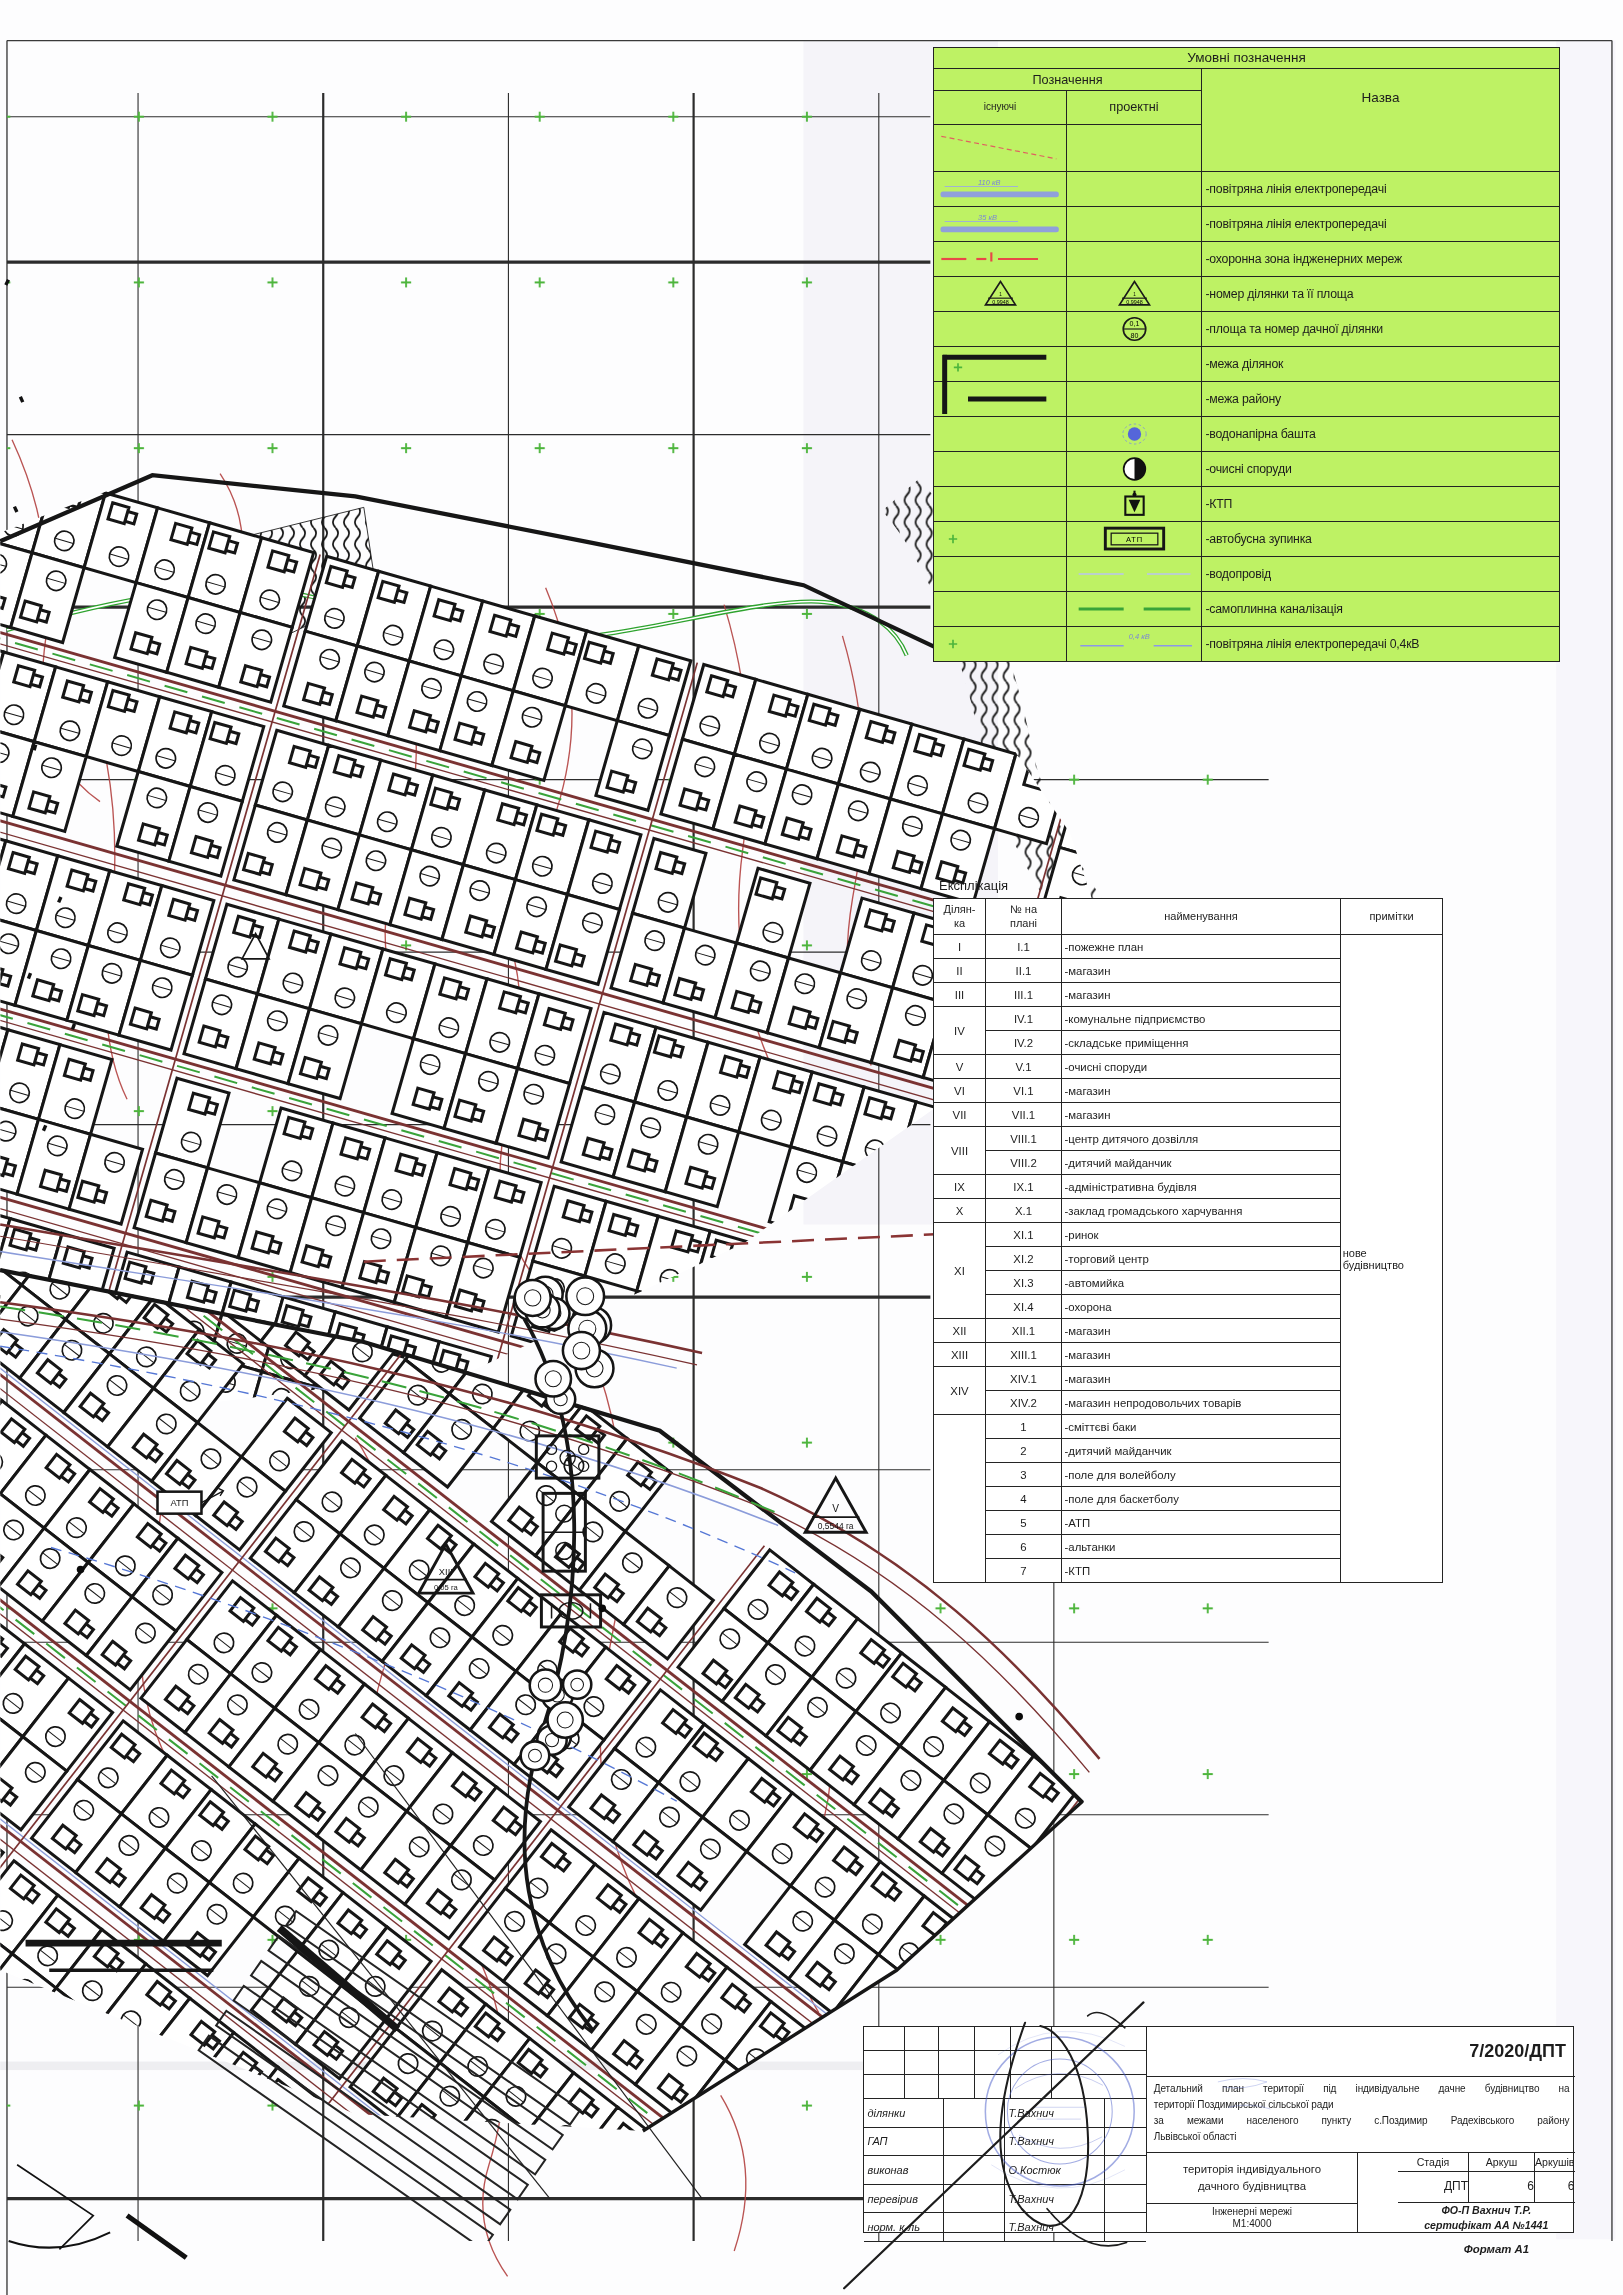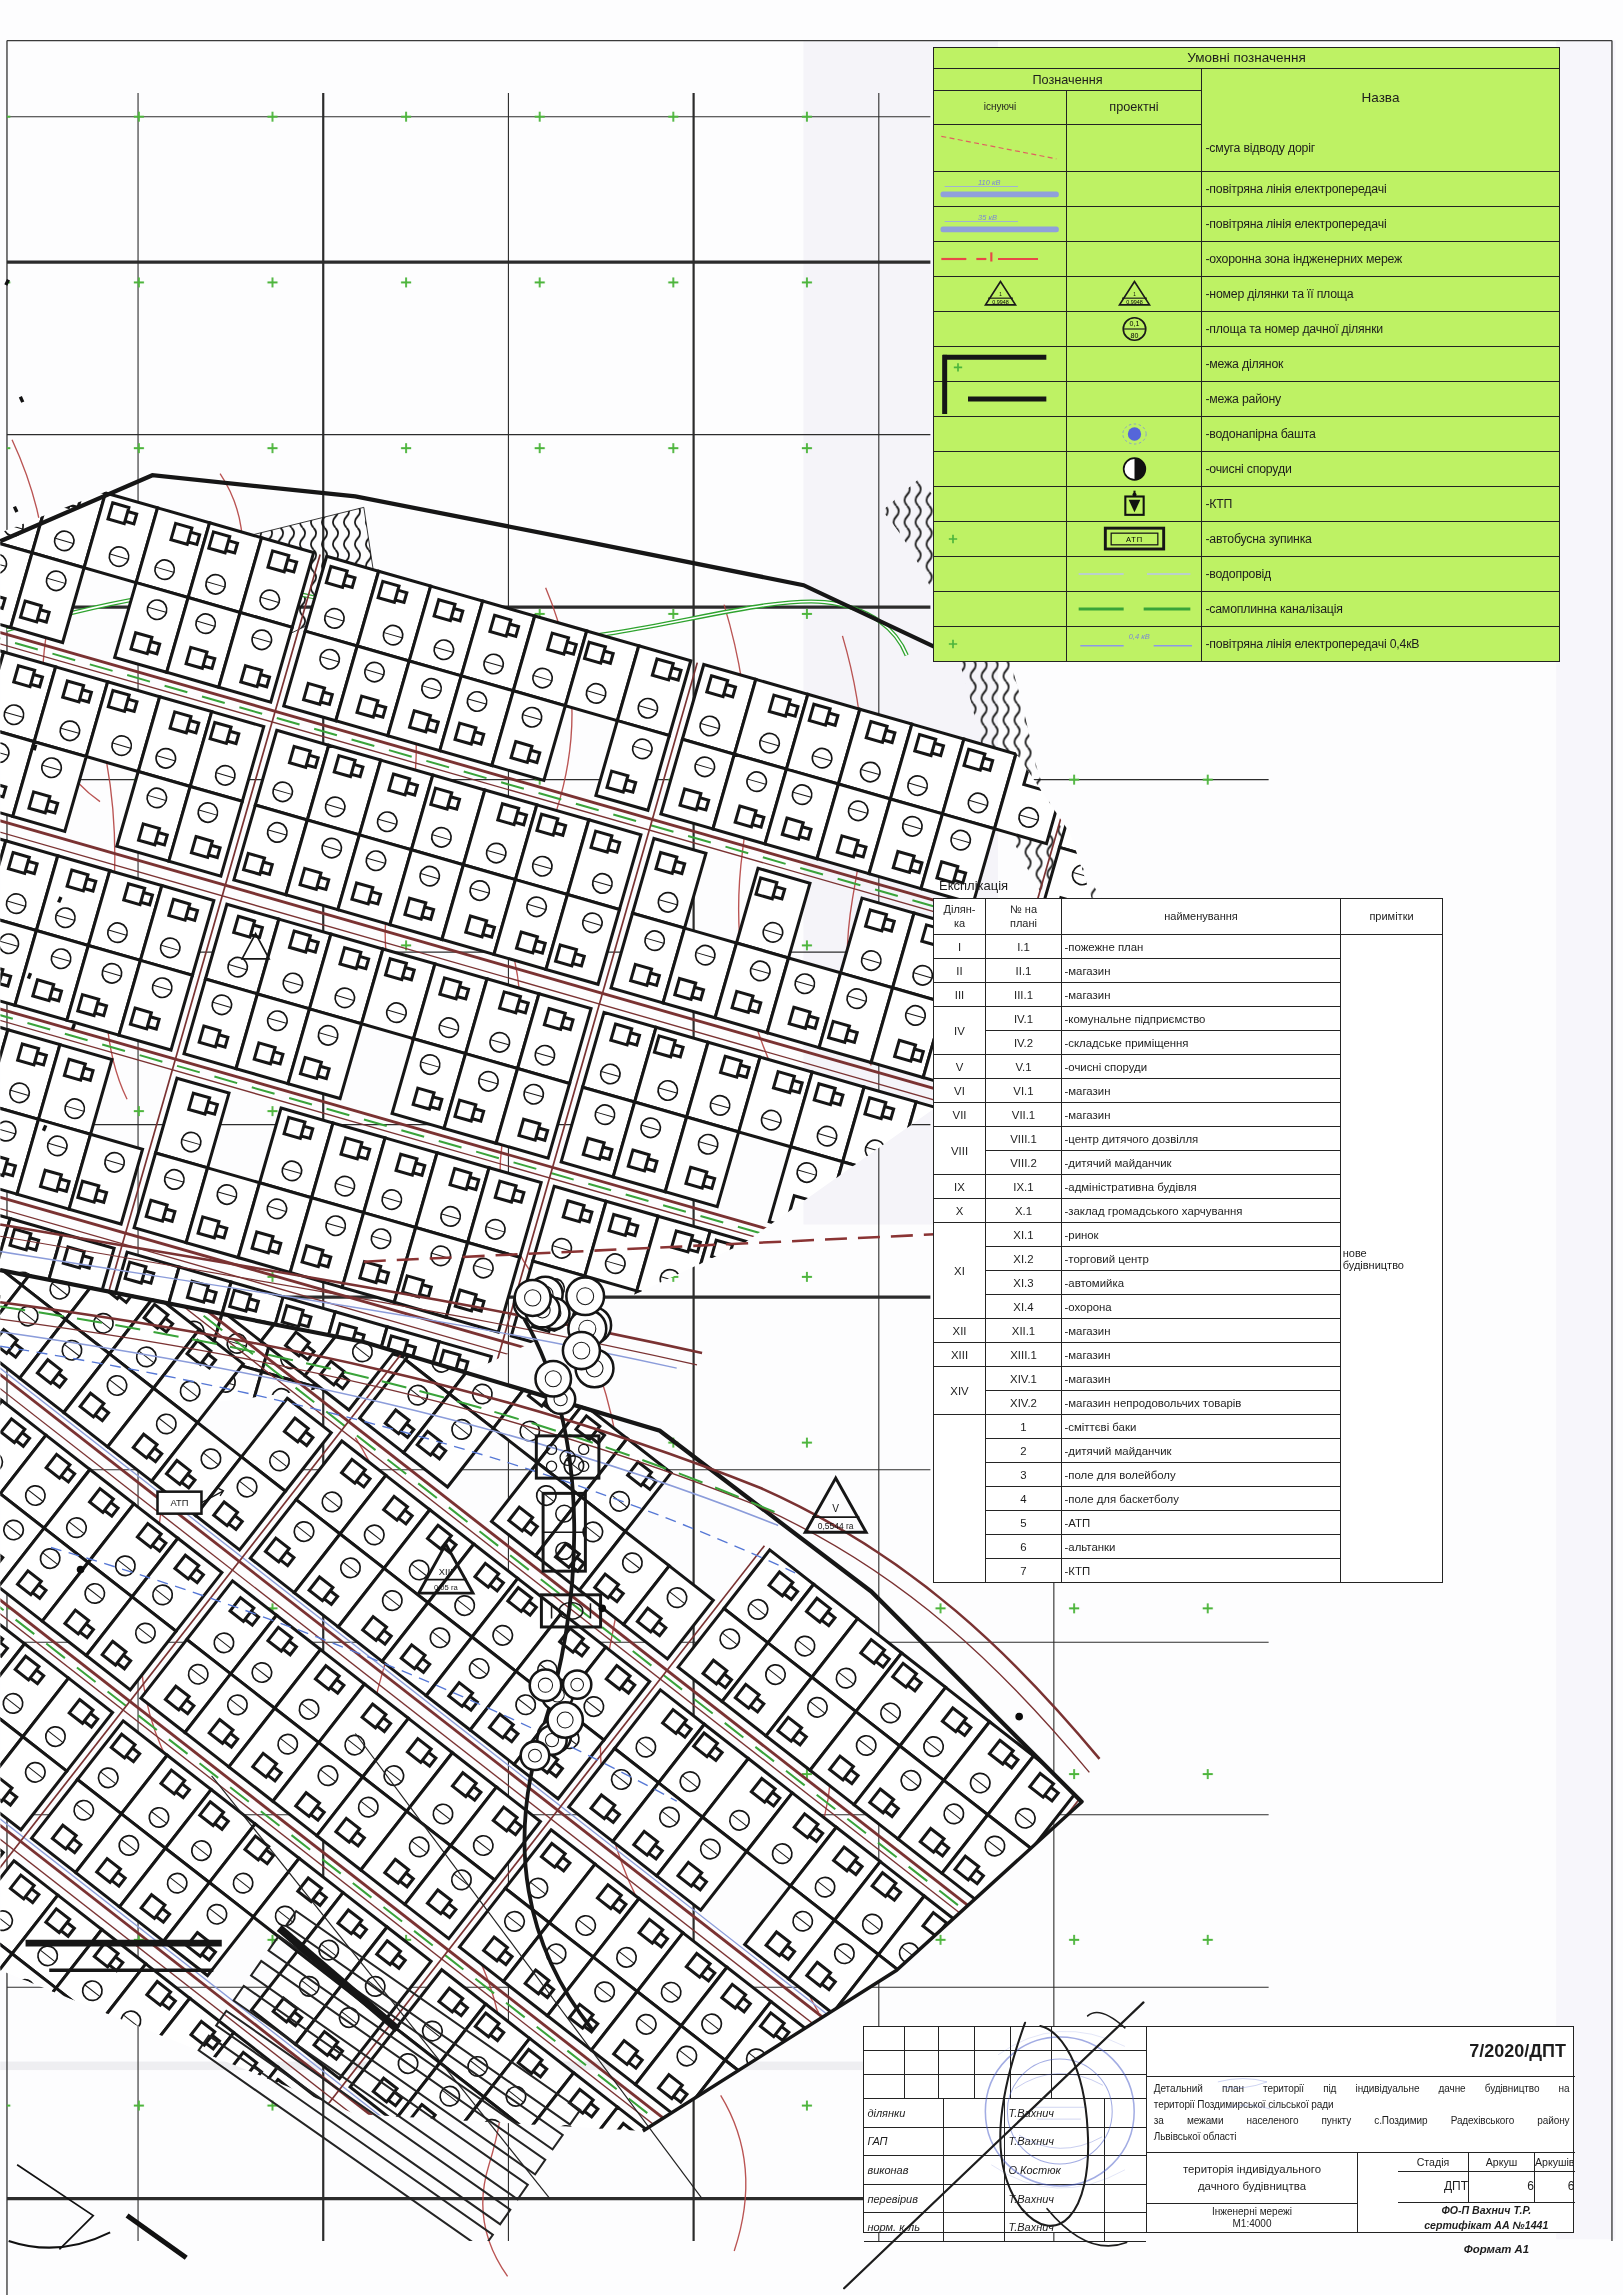--- a/index.html
+++ b/index.html
@@ -2766,21 +2766,20 @@
       <div class="lh-p">проектні</div>
     </div>
     <div id="legend-rows">
         <div class="lrow" style="height: 46px;">
           <div class="lcell">
             <svg width="127" height="30" style="overflow:visible" viewBox="0 0 150 36">
               <line x1="4" y1="4" x2="142" y2="31" stroke="#e06060" stroke-width="1.4" stroke-dasharray="6 4"></line>
             </svg>
           </div>
           <div class="lcell c2"></div>
-          <div class="lname">-смуга відводу доріг</div>
         </div>
         <div class="lrow" style="height: 34px;">
           <div class="lcell">
             <svg width="127" height="30" style="overflow:visible" viewBox="0 0 150 36">
               <text x="48" y="13" font-size="9" fill="#7b86d8" font-style="italic">110 кВ</text>
               <line x1="8" y1="15" x2="96" y2="15" stroke="#9aa6e8" stroke-width="1"></line>
               <rect x="3" y="21" width="142" height="7" rx="3" fill="#8b97e8" opacity="0.9"></rect>
             </svg>
           </div>
           <div class="lcell c2"></div>

